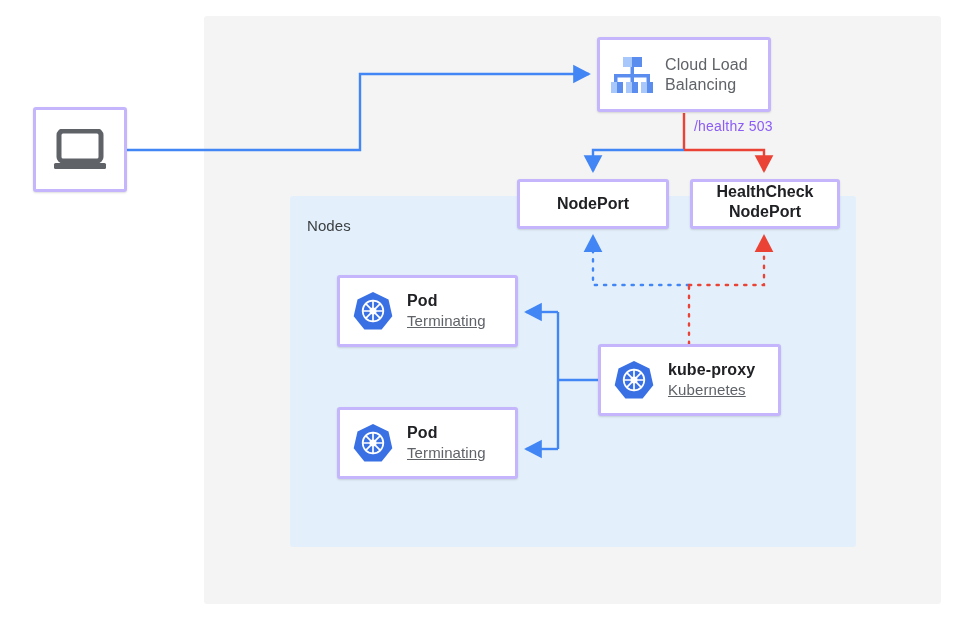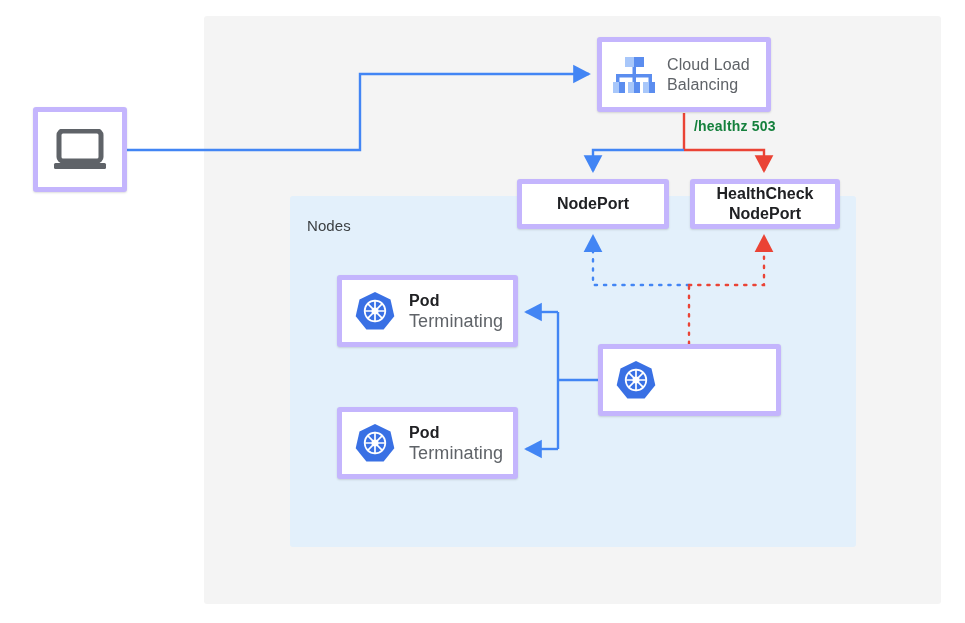--- a/index.html
+++ b/index.html
@@ -36,21 +36,21 @@
     left: 307px; top: 217px;
     font-size: 15px;
     color: #3c4043;
     letter-spacing: .1px;
   }
 
   
   .card {
     position: absolute;
     background: #ffffff;
-    border: 5px solid #c4b5fd;
+    border: 3px solid #c4b5fd;
     border-radius: 3px;
     box-sizing: border-box;
     box-shadow: 0 1px 2px rgba(60,64,67,.18);
   }
 
   
   .client-card {
     left: 33px; top: 107px;
     width: 94px; height: 85px;
     display: flex; align-items: center; justify-content: center;
@@ -110,33 +110,34 @@
   .k8s-icon { width: 42px; height: 42px; flex: none; }
   .card-text { margin-left: 13px; }
   .card-title {
     font-size: 16px;
     color: #202124;
     line-height: 20px;
     letter-spacing: .1px;
     font-weight: bold;
   }
   .card-sub {
-    font-size: 18px;
+    font-size: 15px;
     color: #5f6368;
     line-height: 20px;
     letter-spacing: .1px;
+    text-decoration: underline;
   }
 
   
   .edge-label {
     position: absolute;
     left: 694px; top: 118px;
     font-size: 14px;
-    font-weight: bold;
-    color: #15803d;
+    font-weight: normal;
+    color: #8b5cf6;
     letter-spacing: .2px;
   }
 
   
   .wires {
     position: absolute;
     left: 0; top: 0;
     width: 965px; height: 623px;
     pointer-events: none;
   }
@@ -287,15 +288,19 @@
         <line x1="21" y1="10.7" x2="21" y2="17.4"></line>
         <line x1="21" y1="24.6" x2="21" y2="31.3"></line>
         <line x1="10.7" y1="21" x2="17.4" y2="21"></line>
         <line x1="24.6" y1="21" x2="31.3" y2="21"></line>
         <line x1="13.7" y1="13.7" x2="18.4" y2="18.4"></line>
         <line x1="23.6" y1="23.6" x2="28.3" y2="28.3"></line>
         <line x1="28.3" y1="13.7" x2="23.6" y2="18.4"></line>
         <line x1="18.4" y1="23.6" x2="13.7" y2="28.3"></line>
       </g>
     </svg>
+    <div class="card-text">
+      <div class="card-title">kube-proxy</div>
+      <div class="card-sub">Kubernetes</div>
+    </div>
   </div>
 
 </div>
 
 </body></html>

